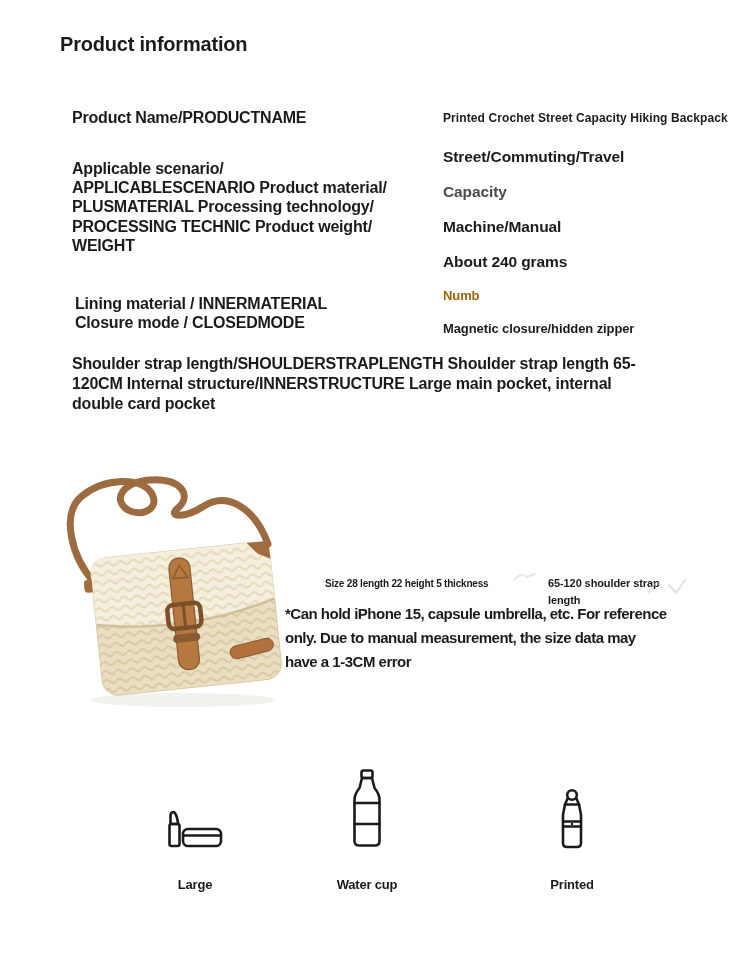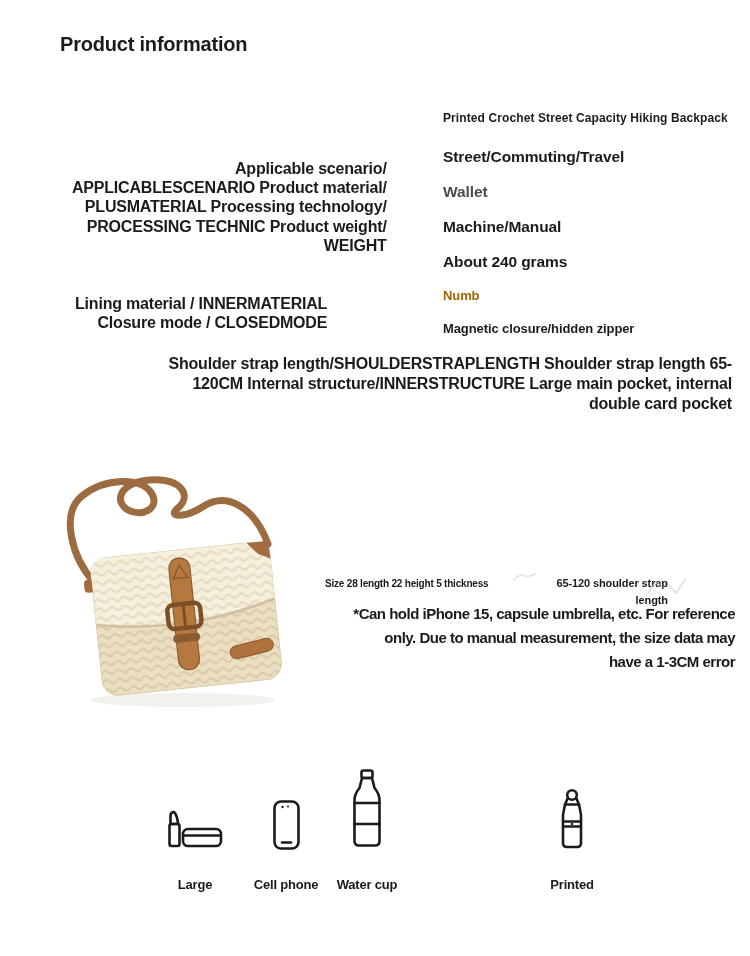--- a/index.html
+++ b/index.html
@@ -1,20 +1,20 @@
 <!DOCTYPE html>
 <html><head>
 <meta charset="utf-8">
 <style>
   html,body{margin:0;padding:0;background:#ffffff;}
   .page{
     position:relative;width:750px;height:956px;background:#ffffff;overflow:hidden;
     font-family:"Liberation Sans",sans-serif;font-weight:700;color:#1b1b1b;
   }
-  .abs{position:absolute;text-align:right;}
+  .abs{position:absolute;}
   .pre{white-space:pre-line;}
   .page-title{left:60px;top:33px;font-size:20px;letter-spacing:-0.2px;}
   .lbl{font-size:16px;letter-spacing:-0.2px;line-height:19px;}
   .lbl-product-name{left:72px;top:108px;}
   .lbl-scenario{left:72px;top:159px;line-height:19.2px;}
   .lbl-lining{left:75px;top:294px;}
   .block-strap{left:72px;top:354px;width:660px;font-size:16px;letter-spacing:-0.2px;line-height:20px;}
   .val{left:443px;font-size:15.5px;letter-spacing:-0.1px;}
   .val-sm{left:443px;font-size:12px;letter-spacing:0.1px;}
   .v1{top:111px;}
@@ -34,34 +34,35 @@
   .ci{stroke:#1b1b1b;fill:none;stroke-width:2.6;stroke-linecap:round;stroke-linejoin:round;}
   .scribble{position:absolute;}
 </style>
 </head>
 <body>
 
 <div class="page">
 
   <div class="abs page-title">Product information</div>
 
+  <div class="abs lbl lbl-product-name">Product Name/PRODUCTNAME</div>
   <div class="abs lbl lbl-scenario pre">Applicable scenario/
 APPLICABLESCENARIO Product material/
 PLUSMATERIAL Processing technology/
 PROCESSING TECHNIC Product weight/
 WEIGHT</div>
   <div class="abs lbl lbl-lining pre">Lining material / INNERMATERIAL
 Closure mode / CLOSEDMODE</div>
   <div class="abs block-strap pre">Shoulder strap length/SHOULDERSTRAPLENGTH Shoulder strap length 65-
 120CM Internal structure/INNERSTRUCTURE Large main pocket, internal
 double card pocket</div>
 
   <div class="abs val-sm v1">Printed Crochet Street Capacity Hiking Backpack</div>
   <div class="abs val v2">Street/Commuting/Travel</div>
-  <div class="abs val v3" style="color: rgb(75, 75, 71);">Wallet</div>
+  <div class="abs val v3" style="color: rgb(75, 75, 71);">Capacity</div>
   <div class="abs val v4">Machine/Manual</div>
   <div class="abs val v5">About 240 grams</div>
   <div class="abs val v6" style="color: #a16207;">Numb</div>
   <div class="abs val v7">Magnetic closure/hidden zipper</div>
 
   <div class="abs bag-wrap">
     <svg width="245" height="250" viewBox="0 0 245 250">
       <defs>
         <pattern id="wv" width="13" height="9" patternUnits="userSpaceOnUse">
           <path d="M0,4.5 Q3.25,0.5 6.5,4.5 T13,4.5" stroke="#d9c9a4" stroke-width="2" fill="none"></path>
@@ -112,31 +113,20 @@
       <svg class="ci" width="58" height="42" viewBox="0 0 58 42">
         <rect x="3.5" y="16" width="10" height="22" rx="2"></rect>
         <path d="M4.5,16 V8 Q4.5,4 7.5,4 L8,4 Q11.5,7.5 12,16 Z"></path>
         <rect x="17" y="21" width="38" height="17" rx="5"></rect>
         <path d="M17.5,27.5 H54.5"></path>
       </svg>
     </div>
     <div class="cap-label">Large</div>
   </div>
 
-  <div class="abs cap-item" style="left:234px;">
-    <div class="cap-icon-box">
-      <svg class="ci" width="27" height="50" viewBox="0 0 27 50">
-        <rect x="1.5" y="1.5" width="24" height="47" rx="6.5"></rect>
-        <circle cx="9.5" cy="7" r="1.2" fill="#1b1b1b" stroke="none"></circle>
-        <circle cx="15" cy="6.6" r="1" fill="#1b1b1b" stroke="none"></circle>
-        <path d="M9,42.5 H18"></path>
-      </svg>
-    </div>
-    <div class="cap-label">Cell phone</div>
-  </div>
 
   <div class="abs cap-item" style="left:315px;">
     <div class="cap-icon-box">
       <svg class="ci" width="32" height="81" viewBox="0 0 32 81">
         <rect x="10.5" y="1.5" width="11" height="7.5" rx="2"></rect>
         <path d="M11,9 L21,9 L23.5,19 Q28.5,25 28.5,31 L28.5,72 Q28.5,76.5 24,76.5 L8,76.5 Q3.5,76.5 3.5,72 L3.5,31 Q3.5,25 8.5,19 Z"></path>
         <path d="M3.5,34 H28.5"></path>
         <path d="M3.5,55 H28.5"></path>
       </svg>
     </div>

